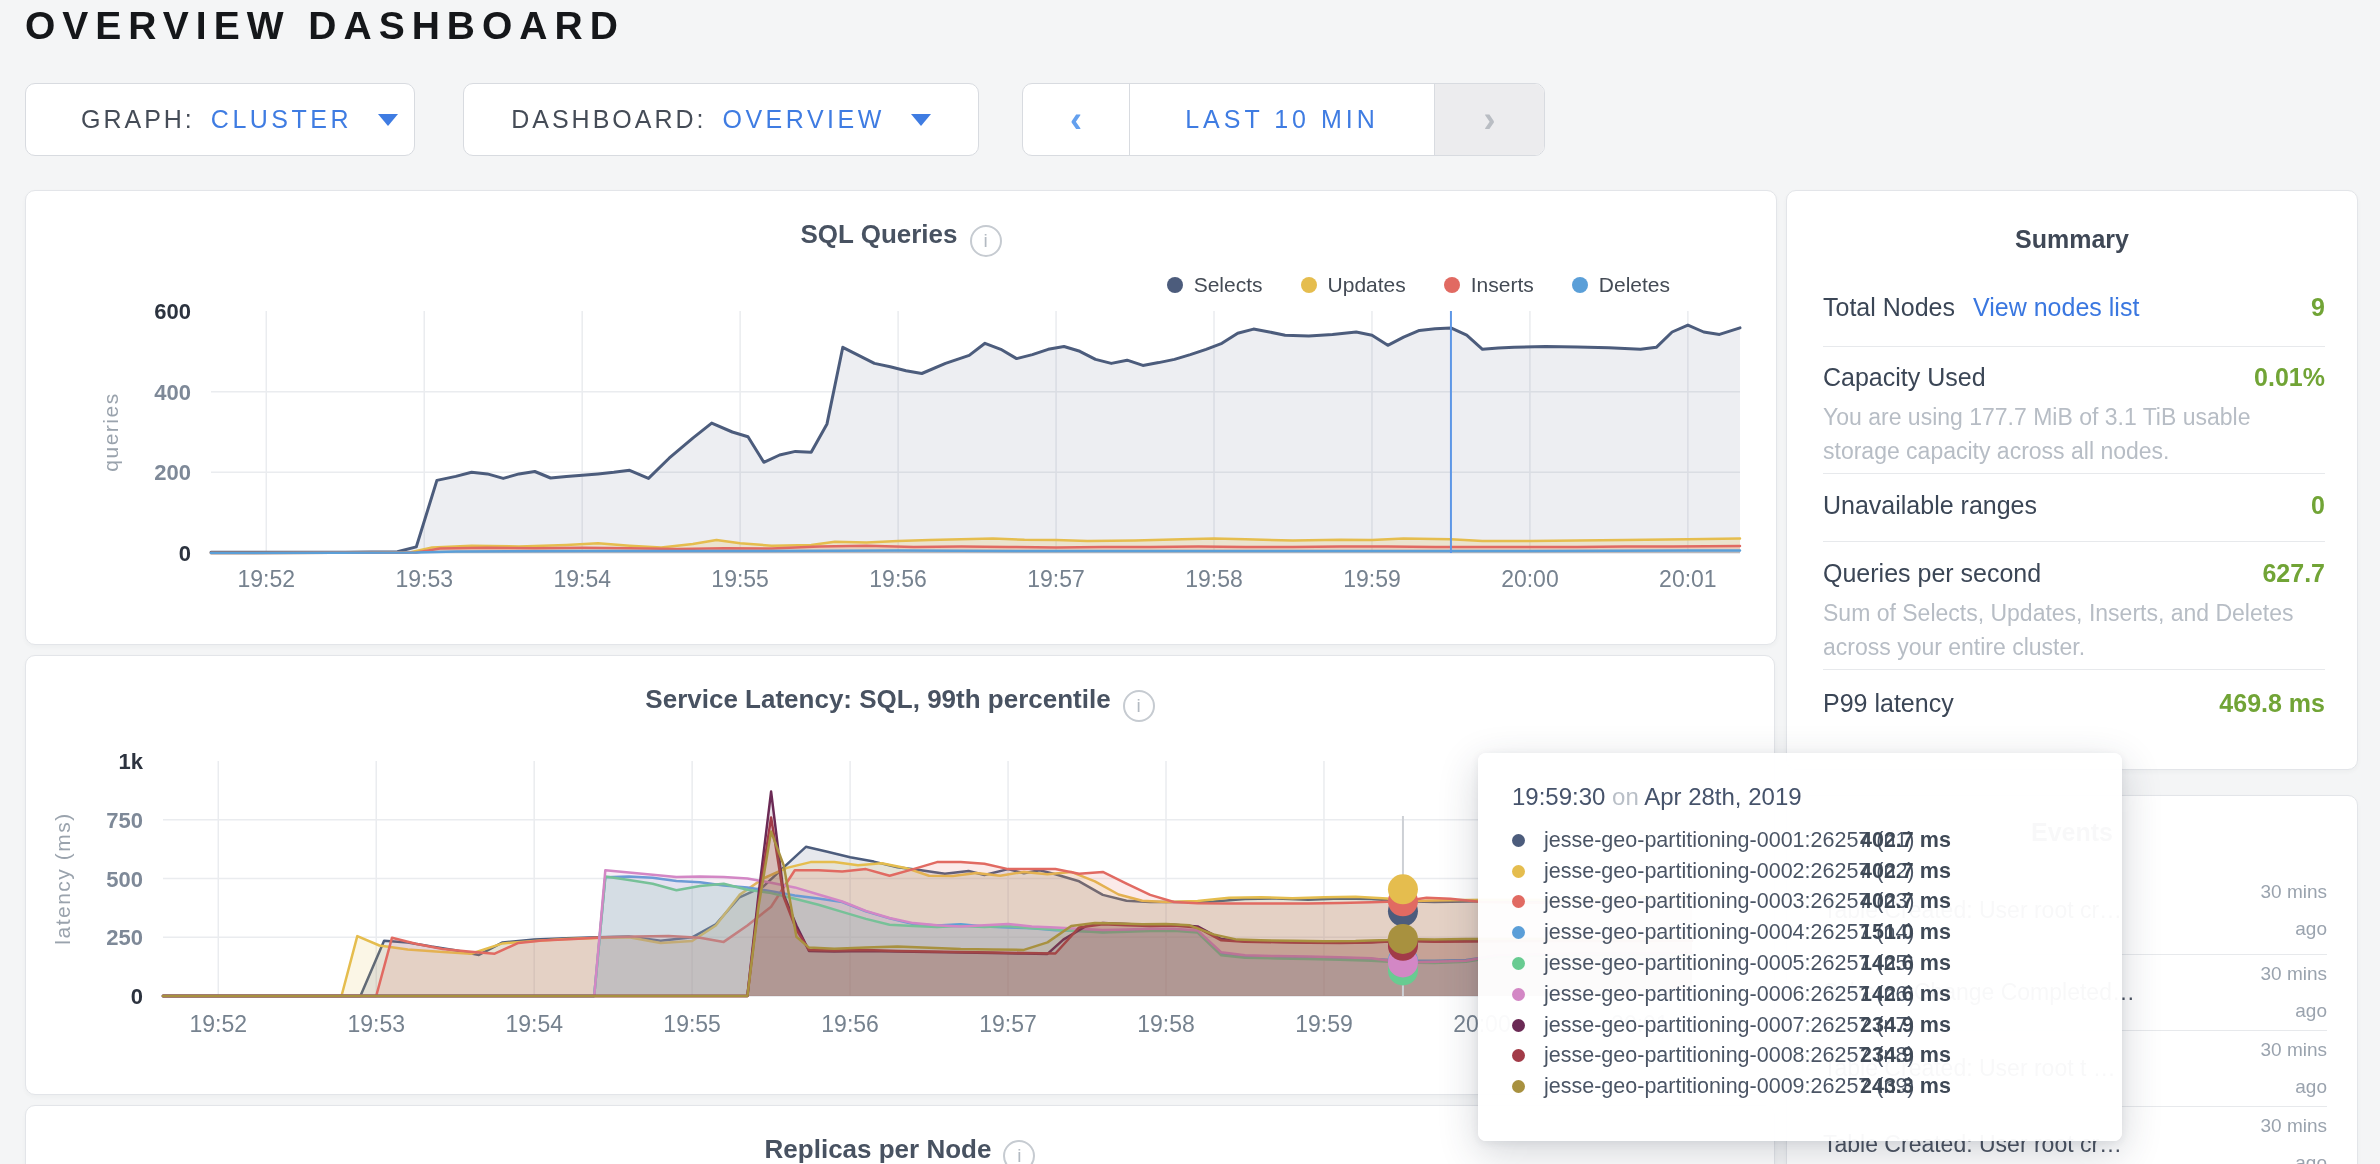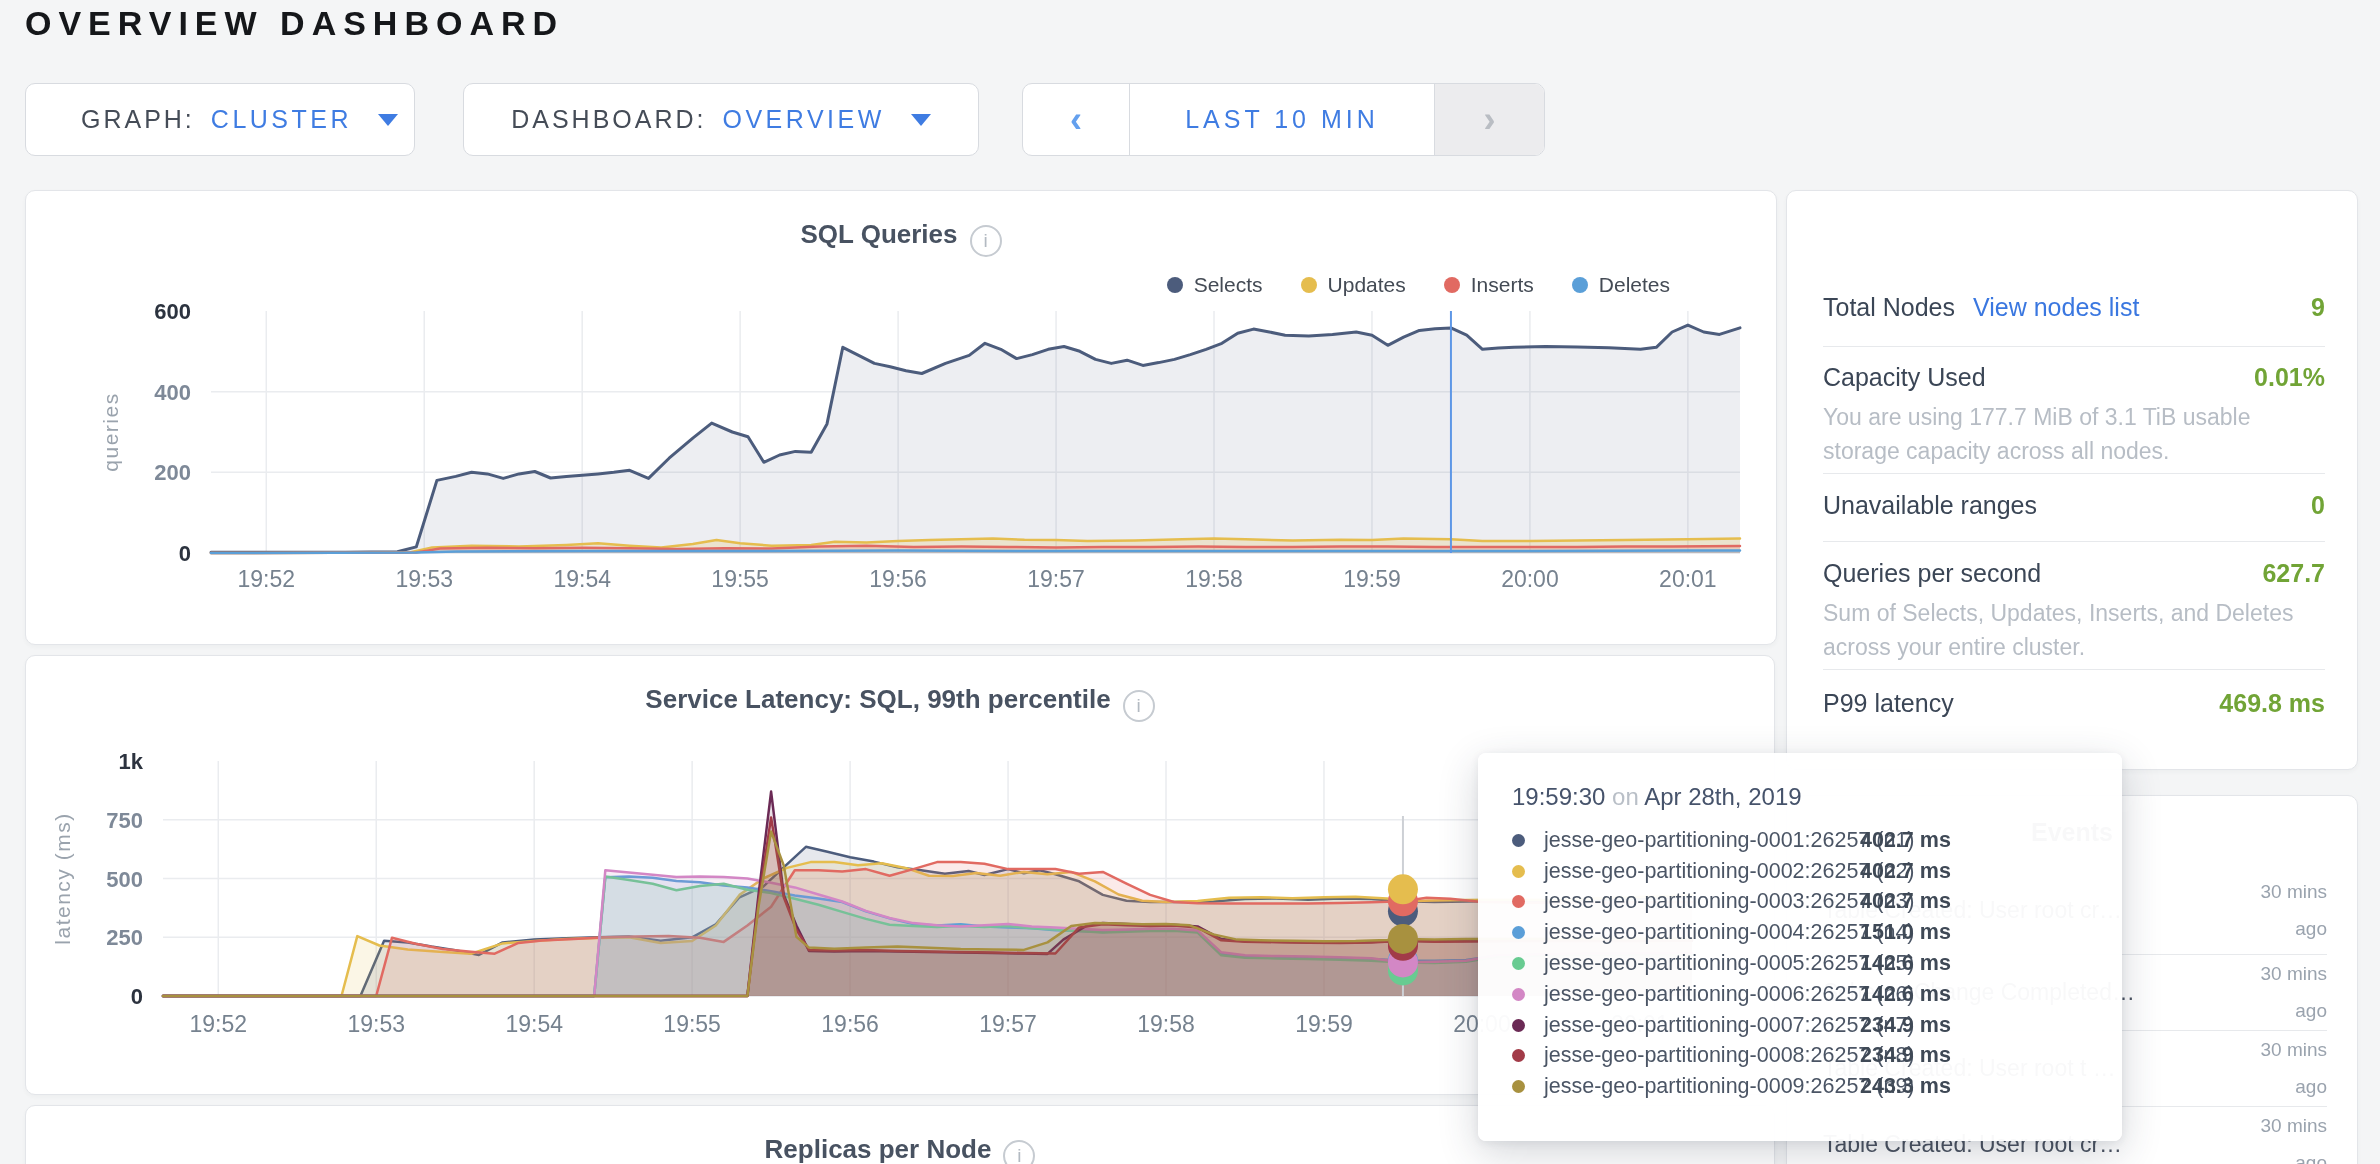--- a/index.html
+++ b/index.html
@@ -1,19 +1,19 @@
 <!DOCTYPE html>
 <html><head>
 <meta charset="utf-8">
 <style>
   html,body{margin:0;padding:0;background:#f4f5f6;font-family:"Liberation Sans",sans-serif;}
   #app{position:relative;width:2380px;height:1164px;background:#f4f5f6;overflow:hidden;}
 
   
-  .page-title{position:absolute;left:25px;top:4px;font-size:34px;font-weight:700;
+  .page-title{position:absolute;left:25px;top:4px;font-size:39px;font-weight:700;
     letter-spacing:7px;color:#15171a;}
 
   
   .pill{position:absolute;top:83px;height:73px;background:#fff;border:1.5px solid #d8dbe0;
     border-radius:10px;display:flex;align-items:center;justify-content:center;box-sizing:border-box;}
   .pill .lbl{font-size:25px;letter-spacing:3px;color:#454c57;}
   .pill .val{font-size:25px;letter-spacing:3.5px;color:#3f7ce2;margin-left:16px;}
   .caret{width:0;height:0;border-left:10px solid transparent;border-right:10px solid transparent;
     border-top:12px solid #3f7ce2;margin-left:26px;}
   .timesel{padding:0;justify-content:stretch;}
@@ -236,20 +236,21 @@
       </svg>
   </div>
 
   <div class="card" style="left:25px;top:1105px;width:1750px;height:140px;">
     <div class="chart-title">
       <span>Replicas per Node</span><span class="info-icon">i</span>
     </div>
   </div>
 
   <div class="card" style="left:1786px;top:190px;width:572px;height:580px;">
+    <div class="summary-title">Summary</div>
 
     <div class="srow" style="top:102px;">
       <div class="line">
         <span class="slabel">Total Nodes</span>
         <span class="slink">View nodes list</span>
         <span class="sval">9</span>
       </div>
     </div>
     <div class="sdivider" style="top:155px;"></div>
 

